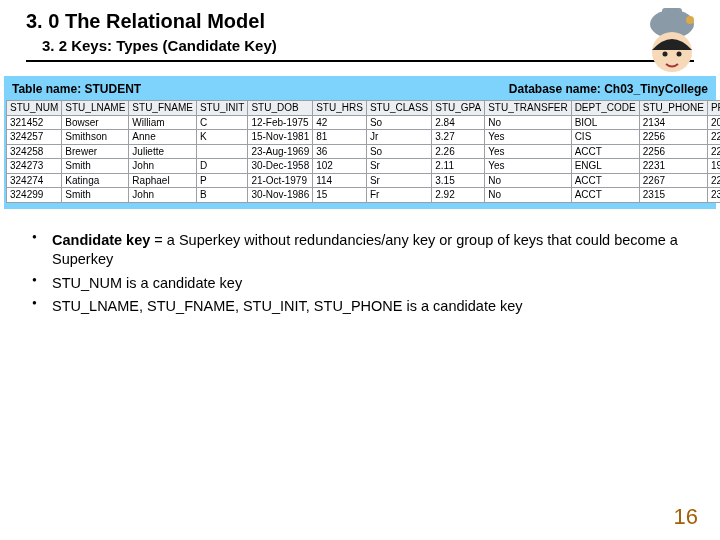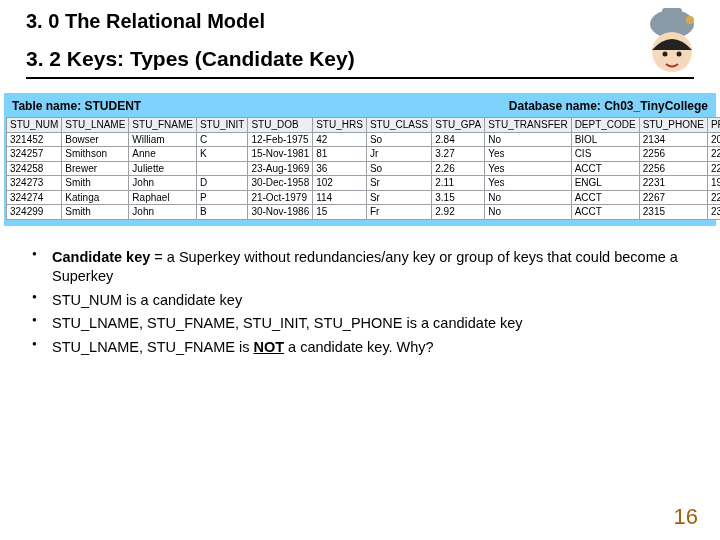--- a/index.html
+++ b/index.html
@@ -4,22 +4,22 @@
 <style>
   * { box-sizing: border-box; }
   html, body { margin: 0; padding: 0; }
   body {
     width: 720px; height: 540px;
     font-family: Arial, Helvetica, sans-serif;
     background: #fff; color: #000;
     position: relative;
   }
   .slide { padding: 10px 26px 0 26px; }
-  .h1 { font-size: 20px; font-weight: 700; margin: 0 0 14px 0; }
-  .h2 { font-size: 21px; font-weight: 700; margin: 0 0 6px 0; }
+  .h1 { font-size: 20px; font-weight: 700; margin: 0 0 4px 0; }
+  .h2 { font-size: 15px; font-weight: 700; margin: 0 0 6px 16px; }
   .rule { border: 0; border-top: 2px solid #000; margin: 0 0 14px 0; }
 
   .tablewrap {
     margin: 0 -22px 0 -22px;
     background: #7dd3fc;
     padding: 2px 2px 6px 2px;
   }
   .tabhead {
     display: flex; justify-content: space-between;
     font-size: 12px; font-weight: 700;
@@ -197,23 +197,20 @@
         </tbody>
     </table>
   </div>
 
   <ul class="bullets">
     <li>
       <strong>Candidate key</strong><span> = a Superkey without redundancies/any key or group of keys that could become a Superkey</span>
     </li>
     <li>STU_NUM is a candidate key</li>
     <li>STU_LNAME, STU_FNAME, STU_INIT, STU_PHONE is a candidate key</li>
-    <li>
-      <span>STU_LNAME, STU_FNAME is </span><span class="notund">NOT</span><span> a candidate key. Why?</span>
-    </li>
   </ul>
 </div>
 
 <div class="pagenum">16</div>
 
 <div class="avatar">
   <svg viewBox="0 0 90 70">
     <ellipse cx="50" cy="22" rx="22" ry="14" fill="#8b9aa7"></ellipse>
     <rect x="40" y="6" width="20" height="12" rx="3" fill="#8b9aa7"></rect>
     <circle cx="68" cy="18" r="4" fill="#d9a94b"></circle>

